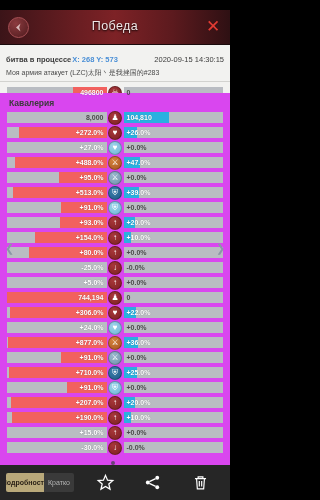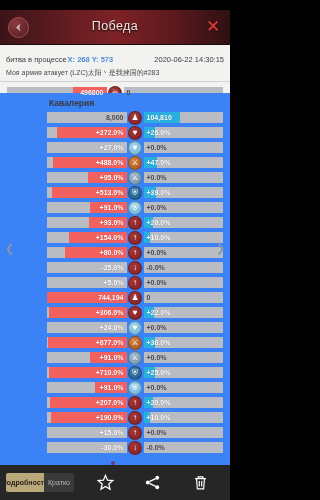--- a/index.html
+++ b/index.html
@@ -68,21 +68,21 @@
   }
   .infoline1 {
     display: flex;
     align-items: baseline;
     justify-content: space-between;
     white-space: nowrap;
   }
   .battle-state {
     font-size: 7.5px;
     color: #3b3b3b;
-    font-weight: normal;
+    font-weight: bold;
   }
   .coords {
     font-size: 7.5px;
     color: #4a8fd6;
     font-weight: bold;
     margin-left: 1px;
   }
   .timestamp {
     font-size: 7.5px;
     color: #3b3b3b;
@@ -156,23 +156,22 @@
   .ic.blue  { background: radial-gradient(circle at 35% 30%, #9fd3ea, #6fb6d8); color:#fff; }
   .ic.orange{ background: radial-gradient(circle at 35% 30%, #d4813c, #a9541f); }
   .ic.steel { background: radial-gradient(circle at 35% 30%, #9bb8ce, #6f92ad); }
   .ic.navy  { background: radial-gradient(circle at 35% 30%, #3d7fae, #1d5b87); }
 
   
   .body-scroll {
     position: absolute;
     left: 0; right: 0;
     top: 93px; bottom: 35px;
-    background: #3b82f6;
+    background: #d946ef;
     overflow: hidden;
-    padding-left: 40px;
   }
   .section-title {
     font-size: 8.5px;
     font-weight: bold;
     color: #3a3a3a;
     padding: 5px 0 3px 9px;
   }
   .rows {
     padding: 0 7px;
   }
@@ -250,21 +249,21 @@
     </div>
     <div class="header-title">Победа</div>
     <div class="close-btn">✕</div>
   </div>
 
   <div class="infostrip">
     <div class="infoline1">
       <div>
         <span class="battle-state">битва в процессе</span><span class="coords">X: 268 Y: 573</span>
       </div>
-      <span class="timestamp">2020-06-22  14:30:15</span>
+      <span class="timestamp">2020-09-15  14:30:15</span>
     </div>
     <div class="infoline2">Моя армия атакует (LZC)太阳丶是我挫国的#283</div>
   </div>
 
   <div class="totalbar-wrap">
     <div class="rowline">
       <div class="bar-left">
         <div class="fill-left" id="total-fill-l" style="width: 34%;"></div>
         <span class="bar-text">496800</span>
       </div>

